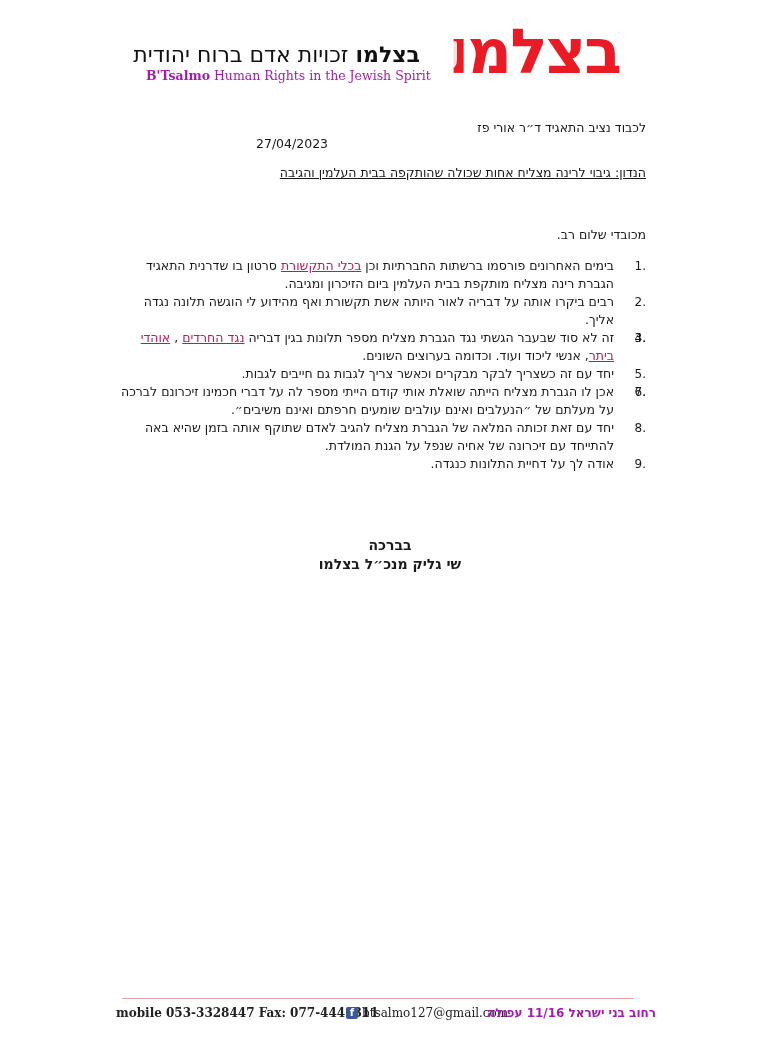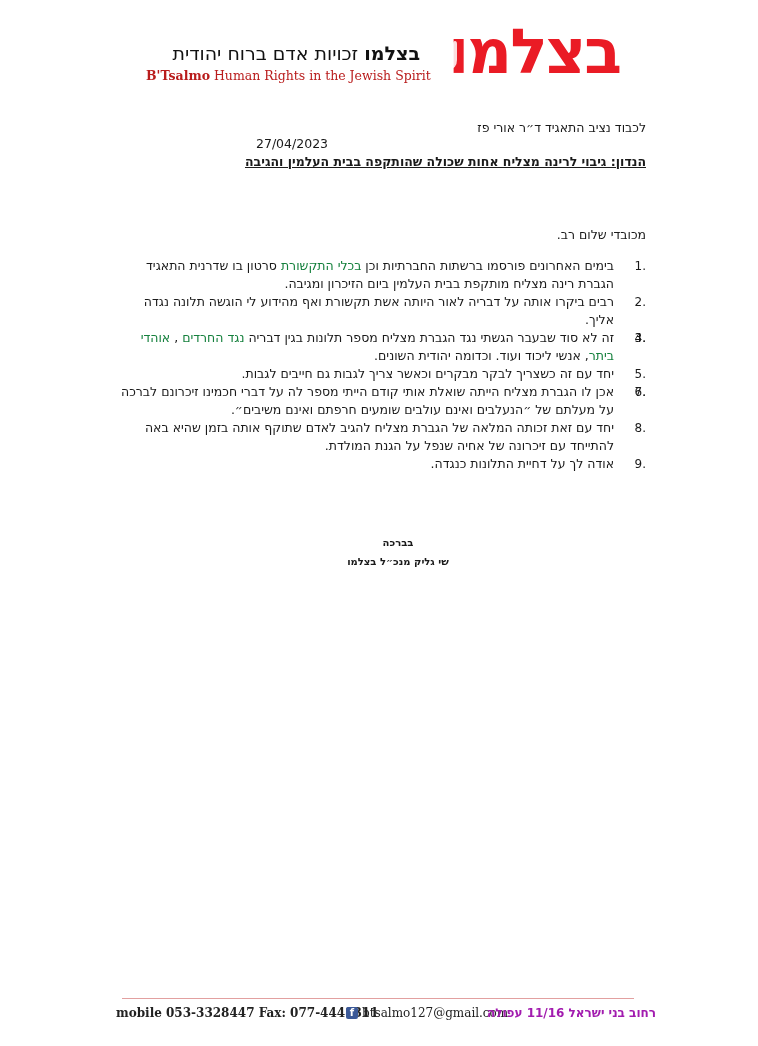--- a/index.html
+++ b/index.html
@@ -3,38 +3,38 @@
 <meta charset="utf-8">
 <style>
   html, body { margin:0; padding:0; background:#ffffff; }
   body { width:758px; height:1046px; position:relative; overflow:hidden; font-family:"DejaVu Sans", sans-serif; color:#1a1a1a; }
   .page { position:absolute; inset:0; background:#ffffff; }
 
   
   .logo-wrap { position:absolute; left:140px; top:18px; width:480px; height:70px; }
   .logo-big { position:absolute; right:0; top:0; font-family:"DejaVu Sans", sans-serif; font-weight:bold; font-size:62px; line-height:68px; color:#ea1b25; direction:rtl; letter-spacing:-2px; }
   .logo-hand { position:absolute; left:297px; top:20px; width:24px; height:34px; }
-  .logo-sub { position:absolute; left:0; top:24px; width:280px; text-align:right; direction:rtl; font-size:19px; font-weight:normal; color:#111; white-space:nowrap; }
+  .logo-sub { position:absolute; left:0; top:24px; width:280px; text-align:right; direction:rtl; font-size:22px; font-weight:normal; color:#111; white-space:nowrap; }
   .logo-sub b { font-weight:bold; }
-  .logo-en { position:absolute; left:6px; top:50px; width:280px; font-family:"DejaVu Serif", serif; font-size:12.5px; color:#b91c1c; white-space:nowrap; direction:ltr; text-align:left; }
+  .logo-en { position:absolute; left:6px; top:50px; width:280px; font-family:"DejaVu Serif", serif; font-size:12.5px; color:#a21caf; white-space:nowrap; direction:ltr; text-align:left; }
   .logo-en b { font-weight:bold; }
 
   
   .rtl { direction:rtl; text-align:right; }
   .to-line { position:absolute; right:112px; top:120px; font-size:12.5px; }
   .date { position:absolute; left:256px; top:136px; font-size:12.5px; direction:ltr; }
-  .subject { position:absolute; right:112px; top:154px; font-size:12.5px; font-weight:bold; text-decoration:underline; white-space:nowrap;text-align:right; }
+  .subject { position:absolute; right:112px; top:165px; font-size:12.5px; font-weight:normal; text-decoration:underline; white-space:nowrap;text-align:right; }
   .greeting { position:absolute; right:112px; top:227px; font-size:12.5px; }
 
   .list { position:absolute; right:112px; top:257px; width:528px; font-size:12.5px; line-height:18px; }
   .item { position:relative; padding-right:32px; direction:rtl; text-align:right; }
   .num { position:absolute; right:0; top:0; width:20px; direction:ltr; text-align:right; font-size:12px; }
-  .link { color:#15803d; }
+  .link { color:#be185d; text-decoration:underline; }
 
-  .sign { position:absolute; left:278px; width:240px; text-align:center; font-size:10px; font-weight:bold; direction:rtl; }
+  .sign { position:absolute; left:270px; width:240px; text-align:center; font-size:14px; font-weight:bold; direction:rtl; }
   .sign1 { top:537px; }
   .sign2 { top:556px; }
 
   .cc { position:absolute; right:112px; top:586px; width:360px; font-size:12.5px; line-height:19px; direction:rtl; text-align:right; }
   .cc-label { font-weight:bold; }
   .cc-line2 { padding-right:54px; }
 
   
   .footer-rule { position:absolute; left:122px; top:998px; width:512px; height:1px; background:#e2a0a0; }
   .footer { position:absolute; left:116px; top:1006px; width:540px; height:18px; font-size:12px; white-space:nowrap; }
@@ -71,21 +71,21 @@
     </div>
     <div class="item">
       <span class="num">2.</span>
       <span>רבים ביקרו אותה על דבריה לאור היותה אשת תקשורת ואף מהידוע לי הוגשה תלונה נגדה אליך.</span>
     </div>
     <div class="item">
       <span class="num">3.</span>
     </div>
     <div class="item">
       <span class="num">4.</span>
-      <span>זה לא סוד שבעבר הגשתי נגד הגברת מצליח מספר תלונות בגין דבריה </span><a class="link">נגד החרדים</a><span> , </span><a class="link">אוהדי ביתר</a><span>, אנשי ליכוד ועוד. וכדומה יהודית השונים.</span>
+      <span>זה לא סוד שבעבר הגשתי נגד הגברת מצליח מספר תלונות בגין דבריה </span><a class="link">נגד החרדים</a><span> , </span><a class="link">אוהדי ביתר</a><span>, אנשי ליכוד ועוד. וכדומה בערוצים השונים.</span>
     </div>
     <div class="item">
       <span class="num">5.</span>
       <span>יחד עם זה כשצריך לבקר מבקרים וכאשר צריך לגבות גם חייבים לגבות.</span>
     </div>
     <div class="item">
       <span class="num">6.</span>
     </div>
     <div class="item">
       <span class="num">7.</span>

